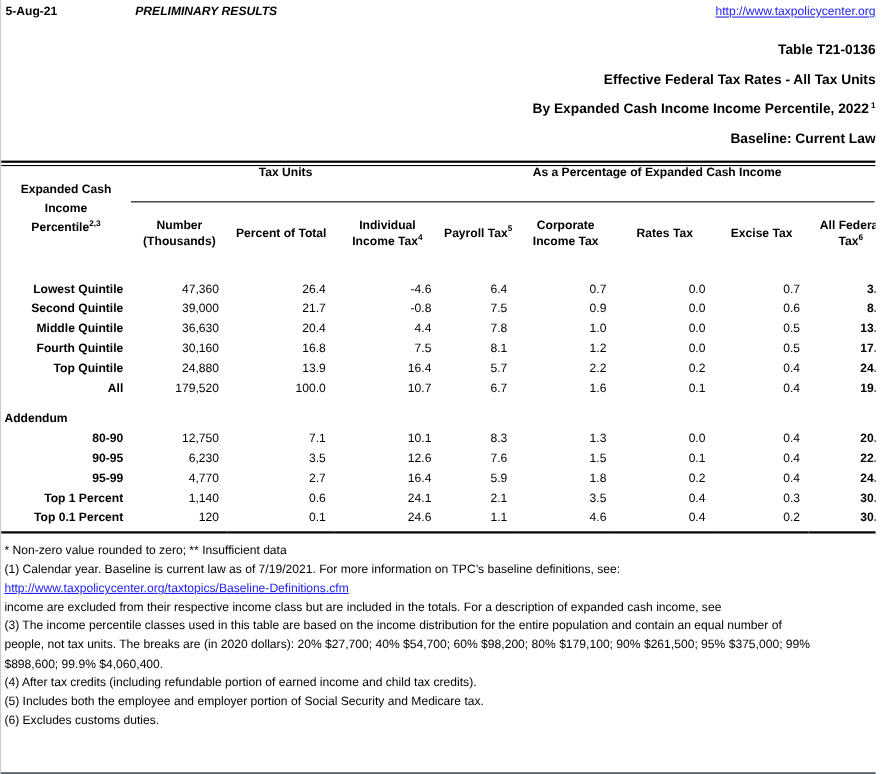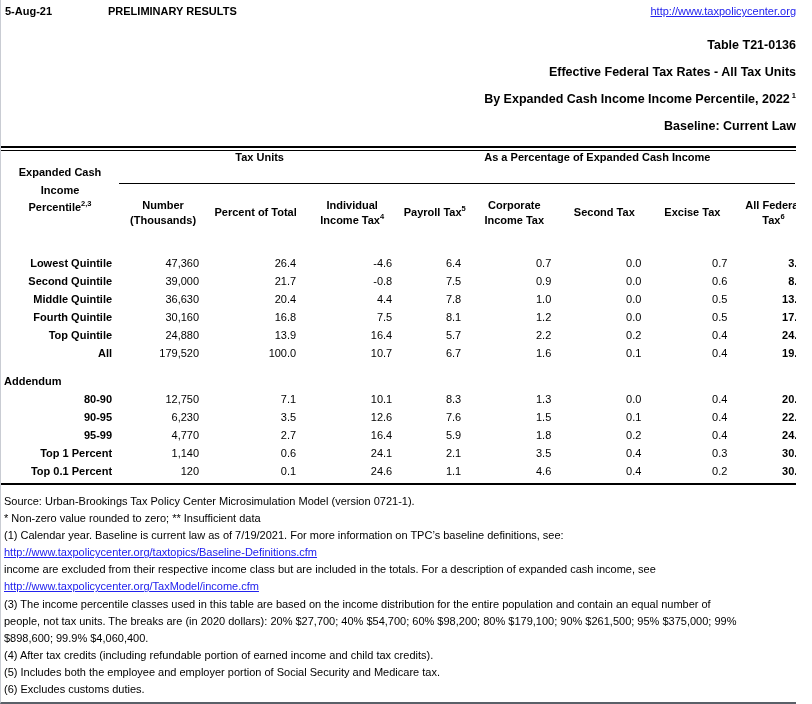--- a/index.html
+++ b/index.html
@@ -8,21 +8,21 @@
     background: #ffffff; overflow: hidden; position: relative;
     border-left: 1.5px solid #c9ccd3; border-bottom: 2px solid #5a6068;
     font-family: "Liberation Sans", "DejaVu Sans", sans-serif;
     color: #000;
   }
   sup { font-size: 7.5px; vertical-align: super; line-height: 0; }
 
   
   .topbar { position: relative; height: 17px; padding-top: 5px; font-size: 11px; }
   .topbar .date { position: absolute; left: 4px; font-weight: bold; }
-  .topbar .prelim { position: absolute; left: 107px; font-weight: bold; }
+  .topbar .prelim { position: absolute; left: 122px; font-weight: bold; font-style: italic; }
   .topbar .toplink { position: absolute; right: 0; }
   .link { color: #2222EE; text-decoration: underline; cursor: pointer; }
 
   
   .titles { margin-top: 10px; text-align: right; font-weight: bold; font-size: 12.5px; }
   .titles .t { height: 27px; line-height: 27px; }
   .titles sup { margin-left: 2px; }
 
   
   .rule-double { margin-top: 6px; height: 5px; box-sizing: border-box;
@@ -116,21 +116,21 @@
           <div><span>Income Tax</span><sup>4</sup></div>
         </th>
         <th>
           <div><span>Payroll Tax</span><sup>5</sup></div>
         </th>
         <th>
           <div>Corporate</div>
           <div>Income Tax</div>
         </th>
         <th>
-          <div>Second Tax</div>
+          <div>Rates Tax</div>
         </th>
         <th>
           <div>Excise Tax</div>
         </th>
         <th>
           <div>All Federal</div>
           <div><span>Tax</span><sup>6</sup></div>
         </th>
       </tr>
     </thead>
@@ -271,26 +271,24 @@
         </tr>
       </tbody>
     <tbody>
       <tr class="sp3">
           <td colspan="9"></td>
         </tr>
     </tbody>
   </table>
 
   <div class="footnotes" id="footnotes">
-      <div class="fn-line">Source: Urban-Brookings Tax Policy Center Microsimulation Model (version 0721-1).</div>
       <div class="fn-line">* Non-zero value rounded to zero; ** Insufficient data</div>
       <div class="fn-line">(1) Calendar year. Baseline is current law as of 7/19/2021. For more information on TPC’s baseline definitions, see:</div>
       <div class="fn-line"><a class="link">http://www.taxpolicycenter.org/taxtopics/Baseline-Definitions.cfm</a></div>
       <div class="fn-line">income are excluded from their respective income class but are included in the totals. For a description of expanded cash income, see</div>
-      <div class="fn-line"><a class="link">http://www.taxpolicycenter.org/TaxModel/income.cfm</a></div>
       <div class="fn-line">(3) The income percentile classes used in this table are based on the income distribution for the entire population and contain an equal number of</div>
       <div class="fn-line">people, not tax units. The breaks are (in 2020 dollars): 20% $27,700; 40% $54,700; 60% $98,200; 80% $179,100; 90% $261,500; 95% $375,000; 99%</div>
       <div class="fn-line">$898,600; 99.9% $4,060,400.</div>
       <div class="fn-line">(4) After tax credits (including refundable portion of earned income and child tax credits).</div>
       <div class="fn-line">(5) Includes both the employee and employer portion of Social Security and Medicare tax.</div>
       <div class="fn-line">(6) Excludes customs duties.</div>
     </div>
 
 </div>
 

